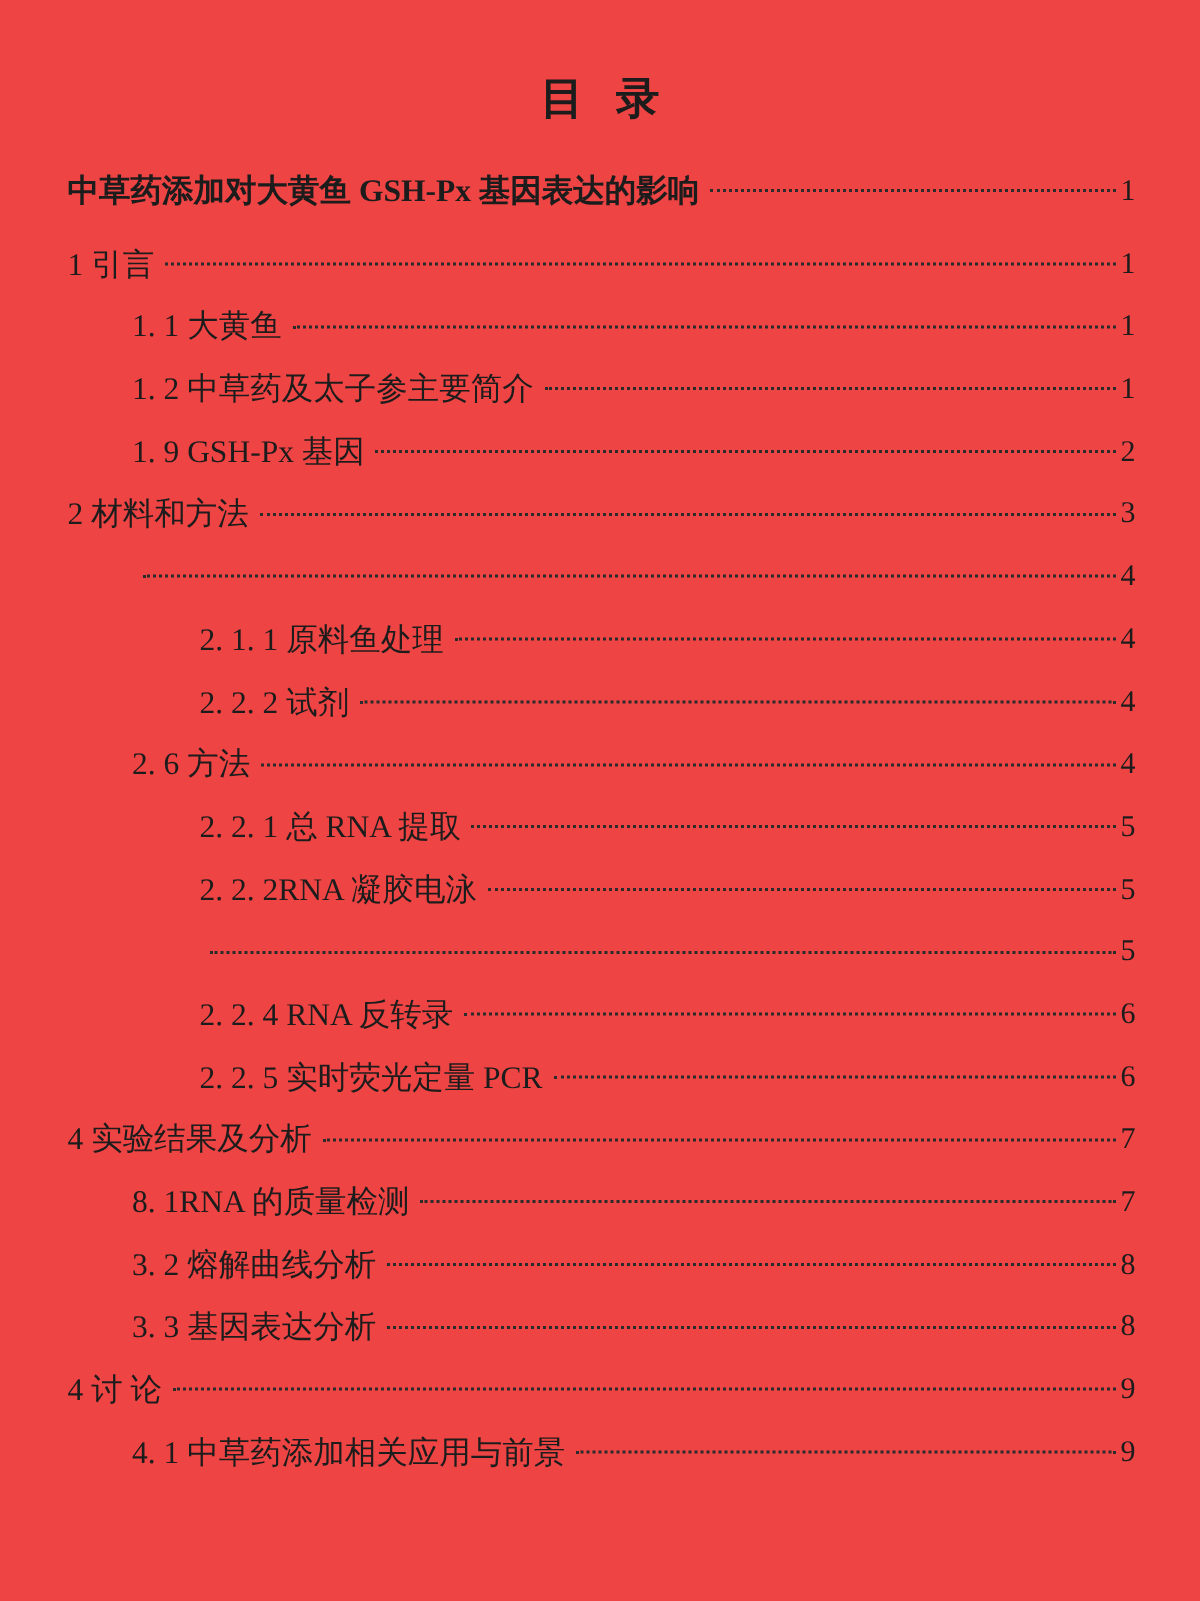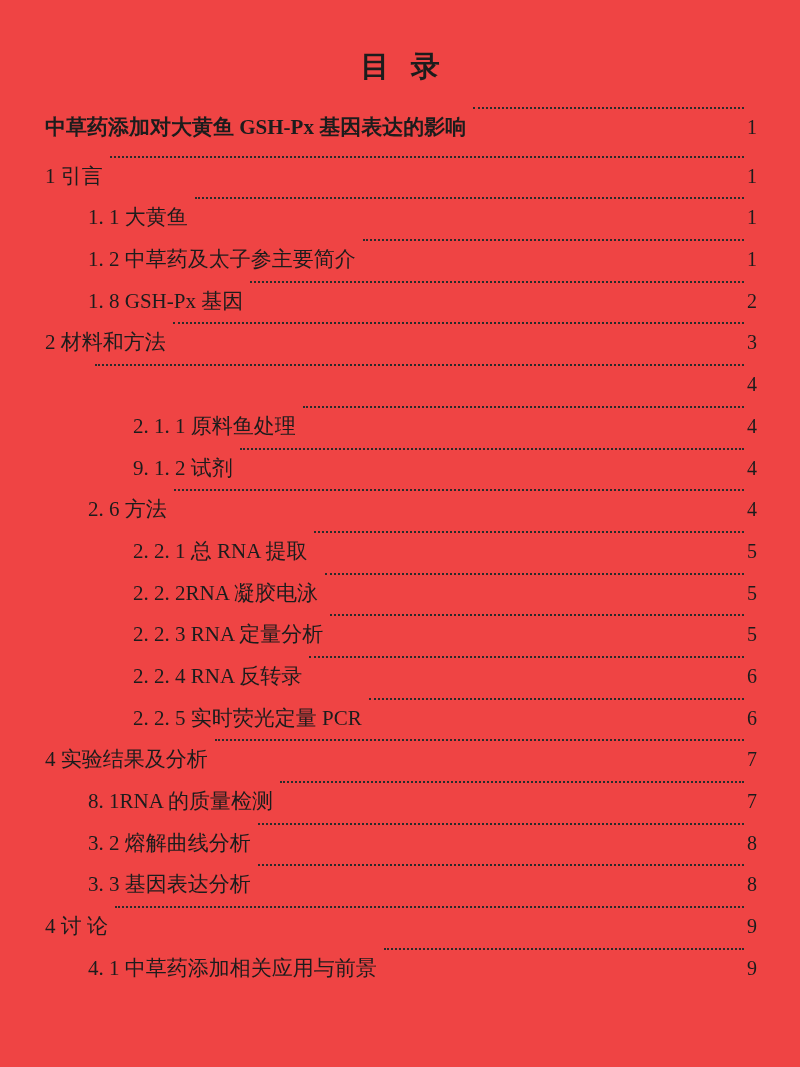--- a/index.html
+++ b/index.html
@@ -22,21 +22,21 @@
     line-height: 38px;
     font-weight: 700;
     letter-spacing: 7px;
     text-indent: 7px;
   }
   .toc {
     margin: 22px 43px 0 45px;
   }
   .row {
     display: flex;
-    align-items: flex-start;
+    align-items: center;
     height: 41.7px;
     font-size: 21px;
     line-height: 41.7px;
   }
   .row.first { margin-bottom: 7px; }
   .row.bold .label { font-weight: 700; }
   .lv1 { padding-left: 43px; }
   .lv2 { padding-left: 88px; }
   .label { white-space: nowrap; flex: 0 0 auto; }
   .dots {
@@ -73,21 +73,21 @@
       <span class="pnum">1</span>
     </div>
 
     <div class="row lv1">
       <span class="label">1. 2 中草药及太子参主要简介</span>
       <span class="dots"></span>
       <span class="pnum">1</span>
     </div>
 
     <div class="row lv1">
-      <span class="label">1. 8 GSH-Px 基因</span>
+      <span class="label">1. 9 GSH-Px 基因</span>
       <span class="dots"></span>
       <span class="pnum">2</span>
     </div>
 
     <div class="row lv0">
       <span class="label">2 材料和方法</span>
       <span class="dots"></span>
       <span class="pnum">3</span>
     </div>
 
@@ -96,21 +96,21 @@
       <span class="pnum">4</span>
     </div>
 
     <div class="row lv2">
       <span class="label">2. 1. 1 原料鱼处理</span>
       <span class="dots"></span>
       <span class="pnum">4</span>
     </div>
 
     <div class="row lv2">
-      <span class="label">9. 1. 2 试剂</span>
+      <span class="label">2. 2. 2 试剂</span>
       <span class="dots"></span>
       <span class="pnum">4</span>
     </div>
 
     <div class="row lv1">
       <span class="label">2. 6 方法</span>
       <span class="dots"></span>
       <span class="pnum">4</span>
     </div>
 
@@ -120,21 +120,20 @@
       <span class="pnum">5</span>
     </div>
 
     <div class="row lv2">
       <span class="label">2. 2. 2RNA 凝胶电泳</span>
       <span class="dots"></span>
       <span class="pnum">5</span>
     </div>
 
     <div class="row lv2">
-      <span class="label">2. 2. 3 RNA 定量分析</span>
       <span class="dots"></span>
       <span class="pnum">5</span>
     </div>
 
     <div class="row lv2">
       <span class="label">2. 2. 4 RNA 反转录</span>
       <span class="dots"></span>
       <span class="pnum">6</span>
     </div>
 

